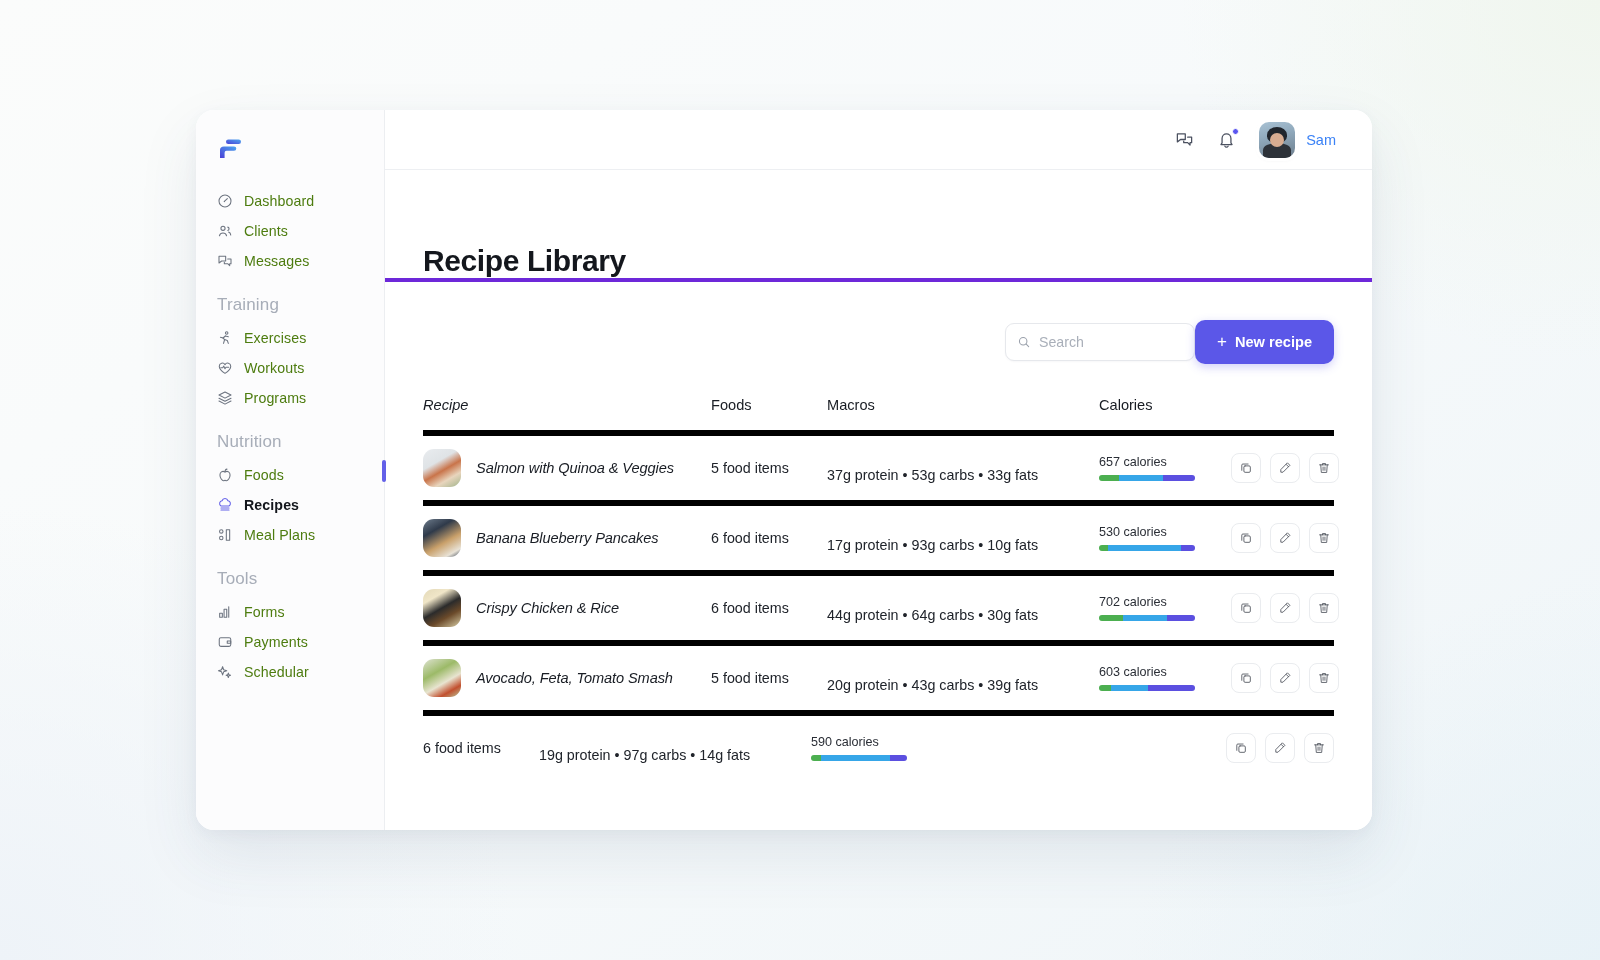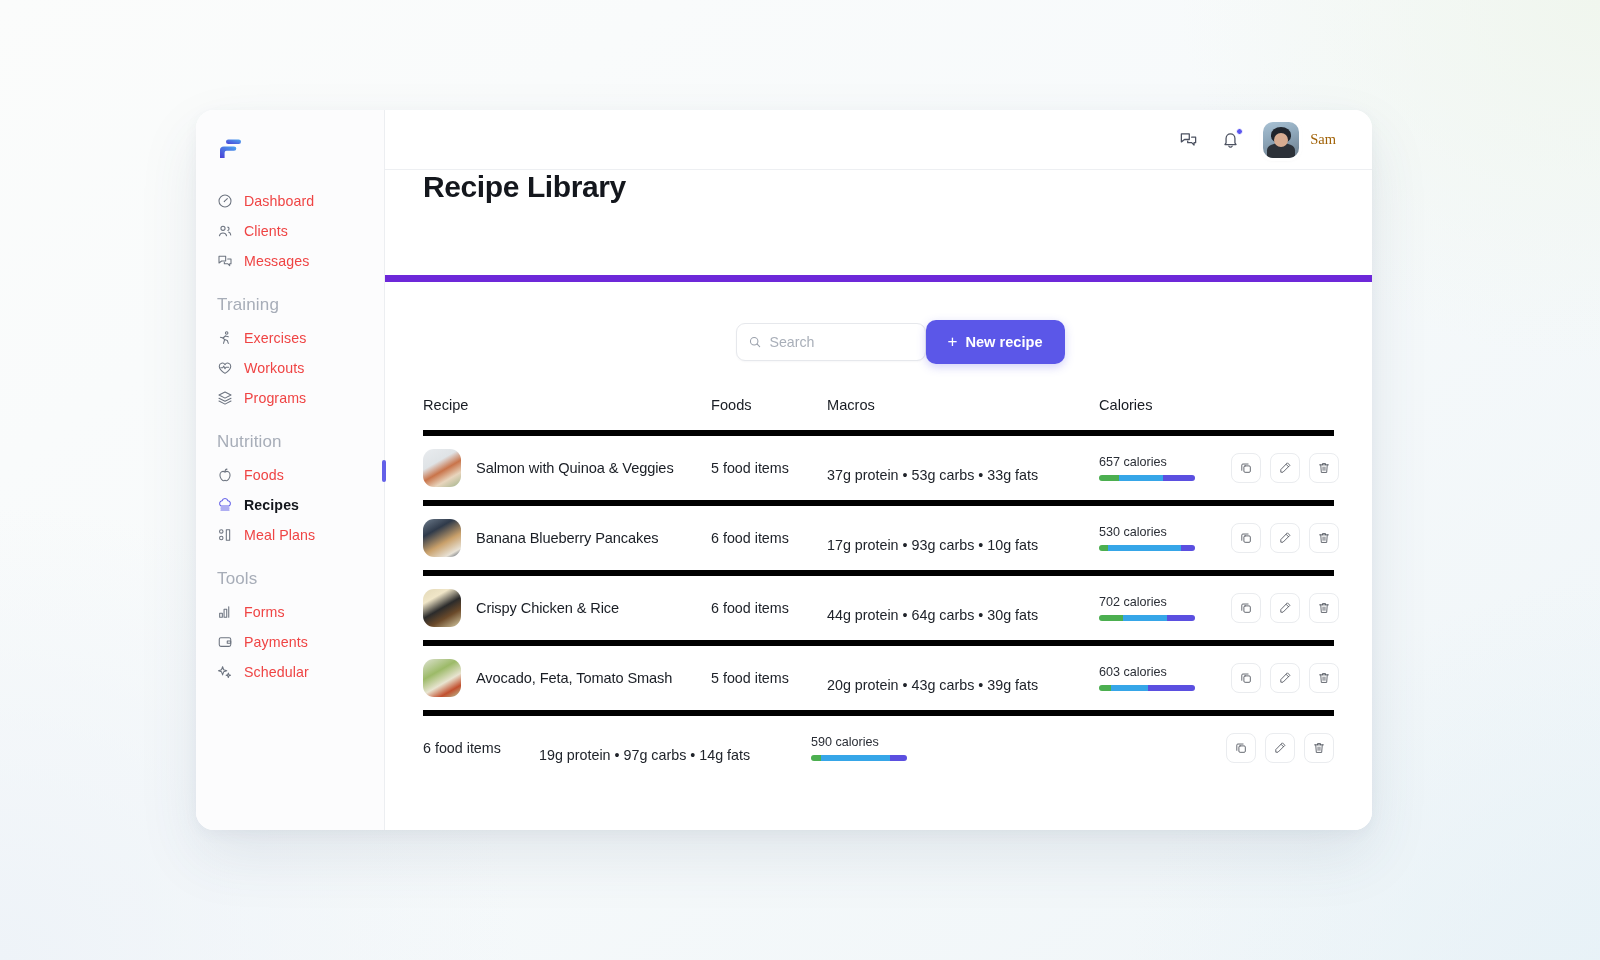--- a/index.html
+++ b/index.html
@@ -47,21 +47,21 @@
   }
   .nav-list { margin-top: 16px; }
 
   .nav-item {
     display: flex;
     align-items: center;
     gap: 11px;
     height: 30px;
     padding-left: 21px;
     cursor: pointer;
-    color: #ef4444;
+    color: #4d7c0f;
     font-size: 14.2px;
     letter-spacing: 0.1px;
   }
   .nav-item .nav-label { line-height: 1; }
   .nav-item svg { width: 16px; height: 16px; flex: 0 0 16px; stroke: #6d7480;
                   fill: none; stroke-width: 1.6; stroke-linecap: round; stroke-linejoin: round; }
   .nav-item.active { color: #13161c; font-weight: bold; }
   .nav-item.active svg { stroke: #6360e8; }
 
   .nav-section {
@@ -116,37 +116,37 @@
     border-radius: 50% 50% 42% 42%; background: #20252c;
   }
   .avatar::after {
     content: ""; position: absolute; left: 4px; bottom: 0; width: 28px; height: 15px;
     border-radius: 48% 48% 0 0; background: #2c3138;
   }
   .avatar .face {
     position: absolute; left: 11px; top: 11px; width: 14px; height: 14px;
     border-radius: 50%; background: #d7ac91; z-index: 2;
   }
-  .username { font-size: 14.5px; color: #a16207; font-family: Liberation Serif, serif; }
+  .username { font-size: 14.5px; color: #3b82f6; }
 
   
   .page-header {
     height: 112px;
     flex: 0 0 112px;
-    border-bottom: 7px solid #6d28d9;
+    border-bottom: 4px solid #6d28d9;
     display: flex;
-    align-items: flex-start;
+    align-items: flex-end;
     padding-left: 38px;
   }
   .page-title { font-size: 30px; font-weight: bold; color: #14171d; letter-spacing: -0.4px; }
 
   
   .content { flex: 1; padding: 38px 38px 0 38px; min-height: 0; overflow: hidden; }
 
-  .toolbar { display: flex; align-items: center; justify-content: center; margin-left: 43px; }
+  .toolbar { display: flex; align-items: center; justify-content: flex-end; margin-left: 43px; }
 
   .search-box {
     width: 190px; height: 38px;
     border: 1px solid #e6e8ec; border-radius: 9px;
     background: #fff;
     display: flex; align-items: center; gap: 8px;
     padding: 0 11px;
     box-shadow: 0 1px 2px rgba(22,28,45,0.035);
     cursor: text;
   }
@@ -170,21 +170,21 @@
     box-shadow: 0 3px 10px rgba(91,87,232,0.28);
   }
   .plus-icon { font-size: 17px; font-weight: normal; line-height: 1; margin-top: -1px; }
 
   
   .table { margin-top: 33px; width: 100%; }
   .trow { display: flex; align-items: center; }
   .thead { padding-bottom: 17px; }
   .thead .th { font-size: 14.6px; color: #181c23; }
 
-  .col-recipe   { width: 288px; flex: 0 0 288px; display: flex; align-items: center; gap: 15px; }
+  .col-recipe   { width: 288px; flex: 0 0 288px; display: flex; align-items: center; gap: 15px; font-style: italic; }
   .col-foods    { width: 116px; flex: 0 0 116px; }
   .col-macros   { width: 272px; flex: 0 0 272px; }
   .col-calories { width: 132px; flex: 0 0 132px; }
   .col-actions  { flex: 1; display: flex; align-items: center; justify-content: flex-end; gap: 9px; }
 
   .tbody .trow { height: 70px; border-top: 6px solid #000000; }
 
   .thumb {
     width: 38px; height: 38px; flex: 0 0 38px; border-radius: 11px;
     background-size: cover; overflow: hidden; position: relative;

